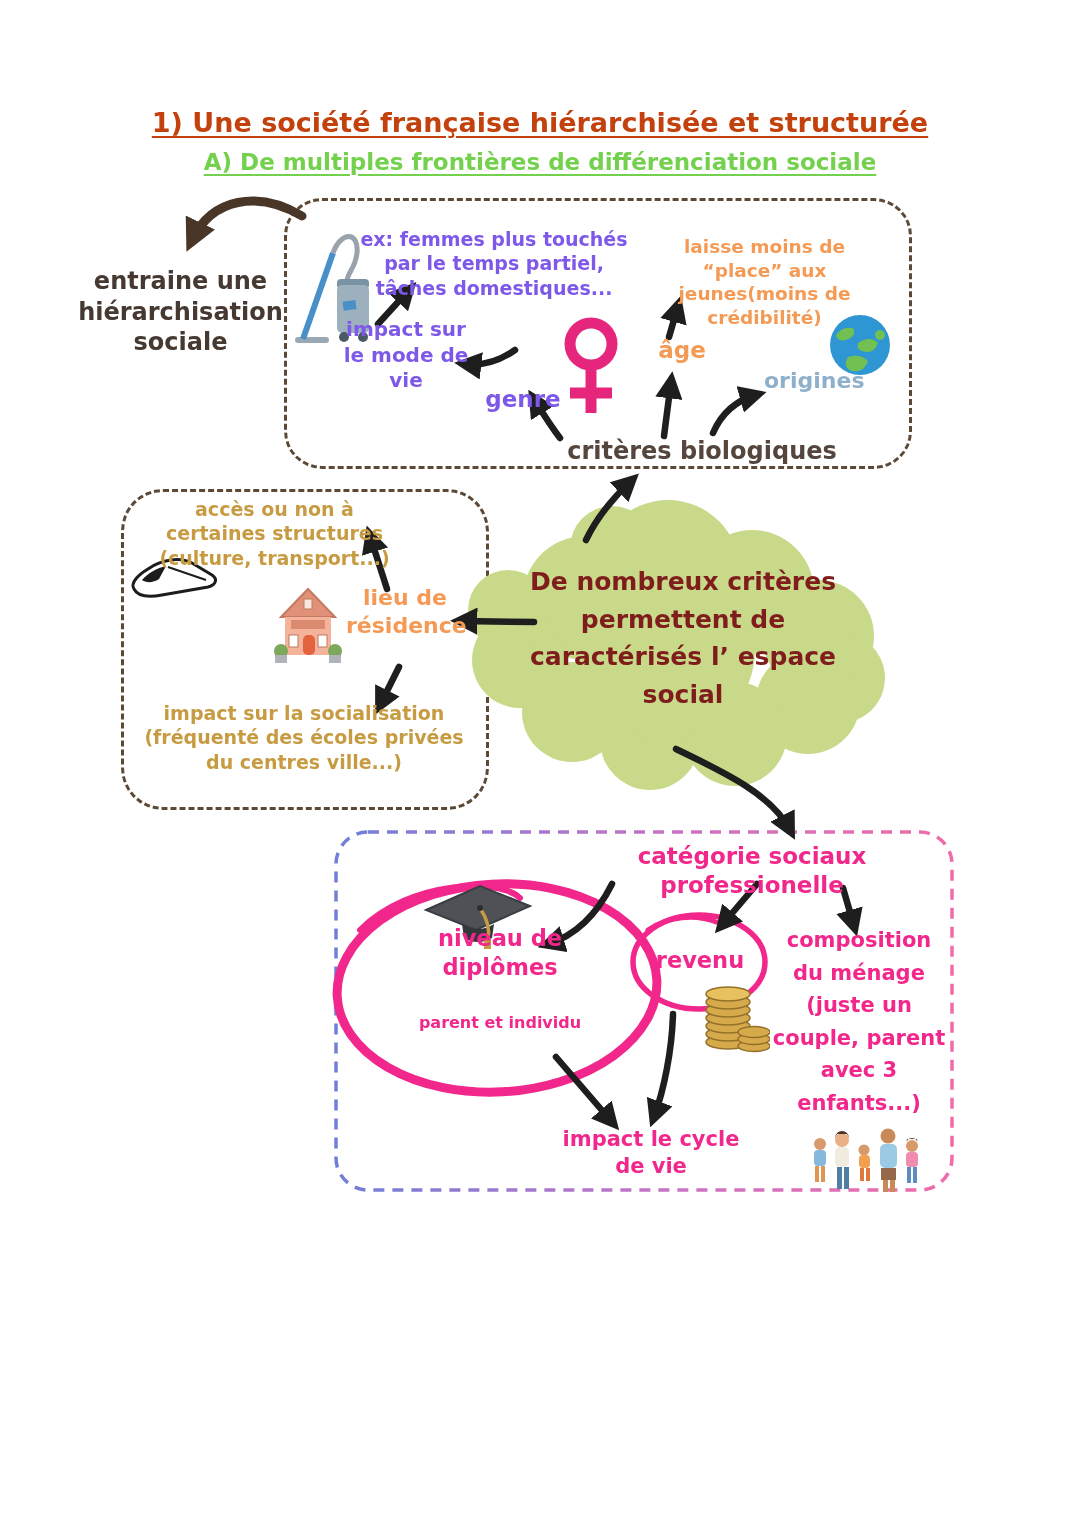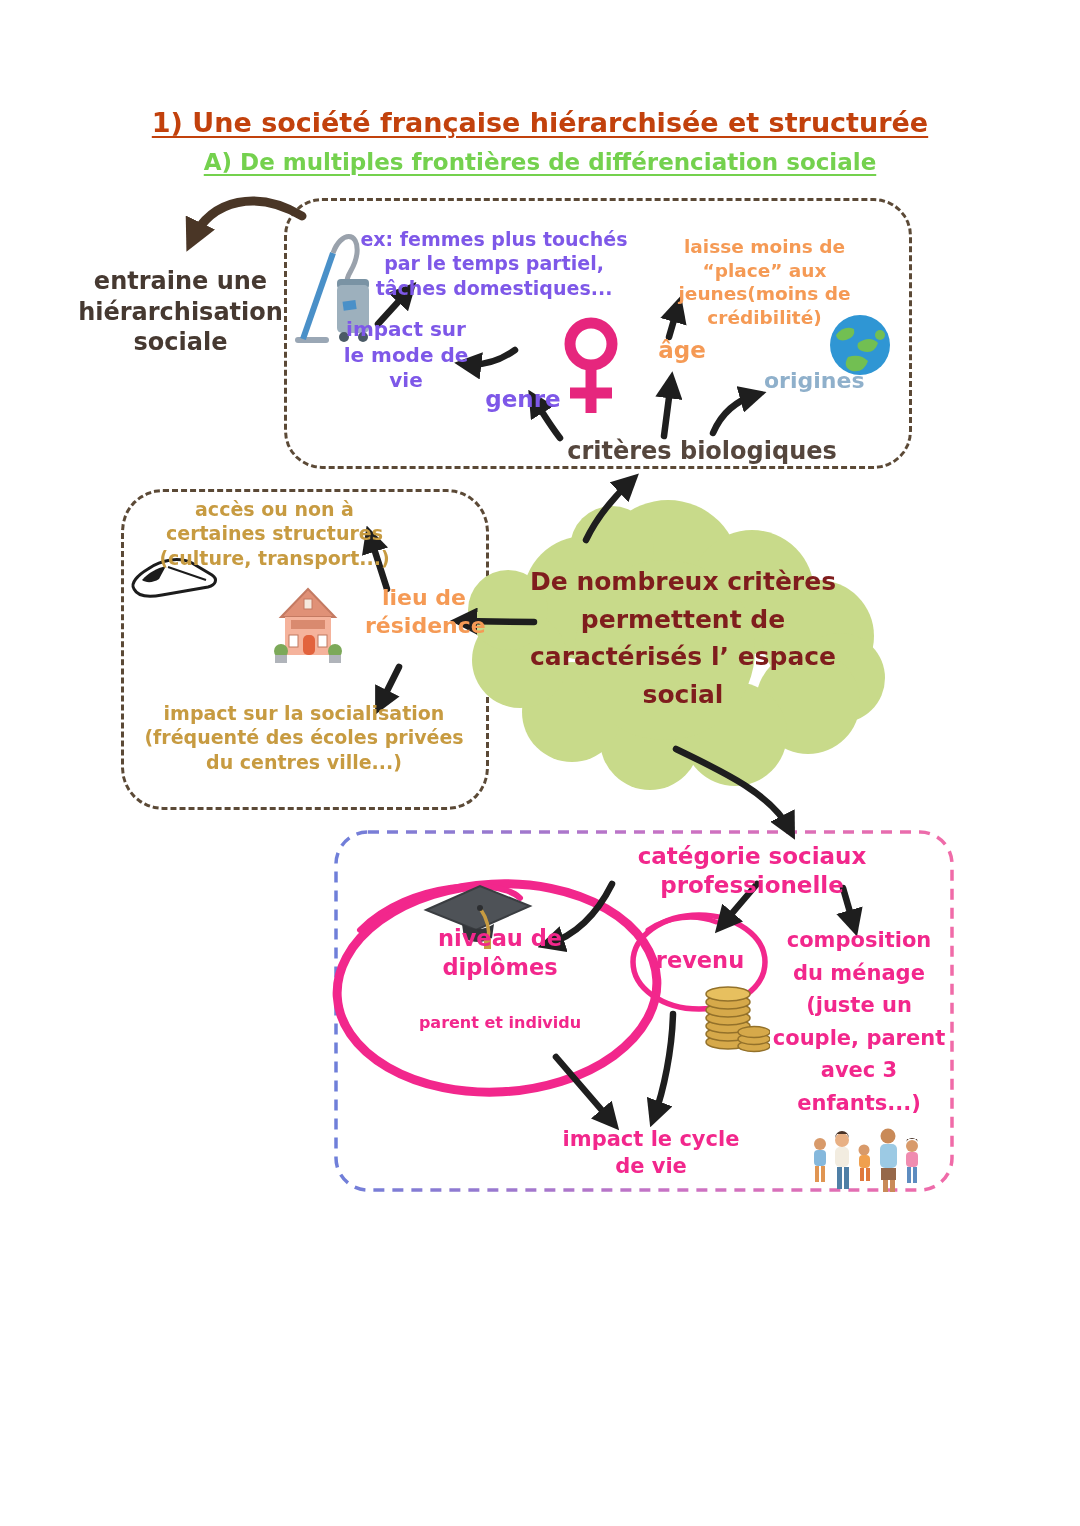--- a/index.html
+++ b/index.html
@@ -201,21 +201,21 @@
 
   <div class="txt purple" style="left:358px;top:227px;width:272px;font-size:19px;">ex: femmes plus touchés par le temps partiel, tâches domestiques...</div>
   <div class="txt purple" style="left:342px;top:317px;width:128px;font-size:20px;">impact sur le mode de vie</div>
   <div class="txt purple" style="left:478px;top:366px;width:90px;font-size:23px;margin-top:19px;">genre</div>
   <div class="txt orange" style="left:652px;top:336px;width:60px;font-size:23px;">âge</div>
   <div class="txt orange" style="left:642px;top:235px;width:245px;font-size:18.5px;">laisse moins de “place” aux jeunes(moins de crédibilité)</div>
   <div class="txt bluegray" style="left:764px;top:367px;width:100px;font-size:22px;">origines</div>
   <div class="txt" style="left:520px;top:436px;width:270px;font-size:24px;color:#55463d;margin-left:47px;">critères biologiques</div>
 
   <div class="txt golden" style="left:142px;top:497px;width:265px;font-size:19px;">accès ou non à certaines structures (culture, transport...)</div>
-  <div class="txt orange" style="left:365px;top:584px;width:118px;font-size:22px;">lieu de résidence</div>
+  <div class="txt orange" style="left:346px;top:584px;width:118px;font-size:22px;">lieu de résidence</div>
   <div class="txt golden" style="left:128px;top:701px;width:352px;font-size:19px;">impact sur la socialisation (fréquenté des écoles privées du centres ville...)</div>
 
   <div class="txt olive" style="left:518px;top:563px;width:330px;font-size:25px;line-height:1.5;">De nombreux critères permettent de caractérisés l’ espace social</div>
 
   <div class="txt pink" style="left:420px;top:924px;width:160px;font-size:22.5px;">niveau de diplômes</div>
   <div class="txt pink" style="left:552px;top:842px;width:400px;font-size:23px;">catégorie sociaux professionelle</div>
   <div class="txt pink" style="left:385px;top:1013px;width:230px;font-size:16px;">parent et individu</div>
   <div class="txt pink" style="left:650px;top:946px;width:100px;font-size:22.5px;">revenu</div>
   <div class="txt pink" style="left:770px;top:924px;width:178px;font-size:21px;line-height:1.55;">composition du ménage (juste un couple, parent avec 3 enfants...)</div>
   <div class="txt pink" style="left:556px;top:1126px;width:190px;font-size:21px;">impact le cycle de vie</div>

